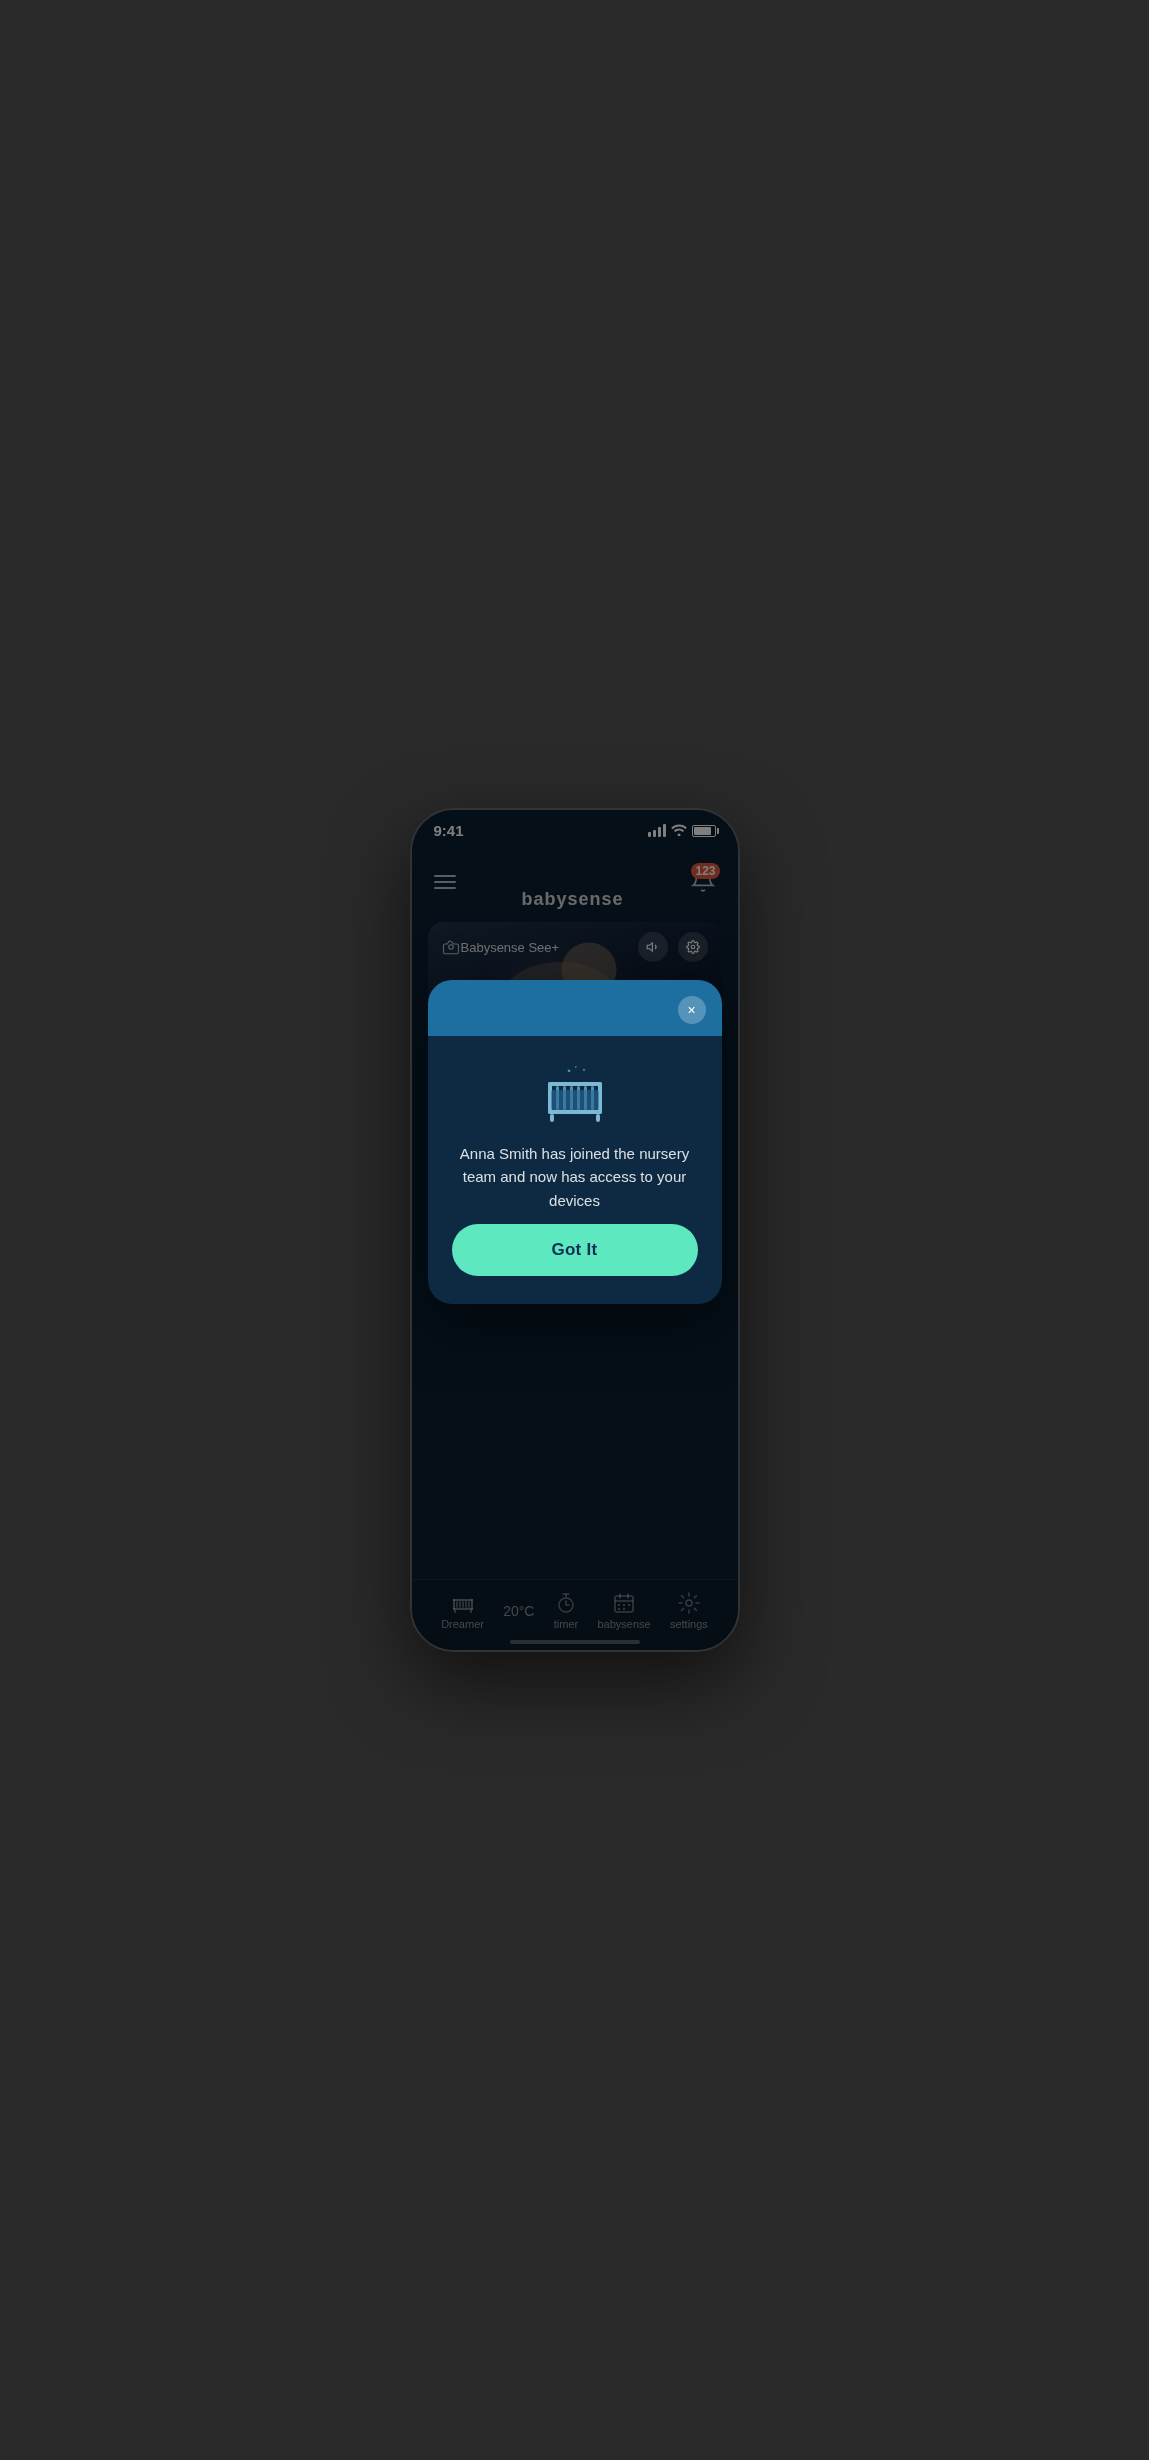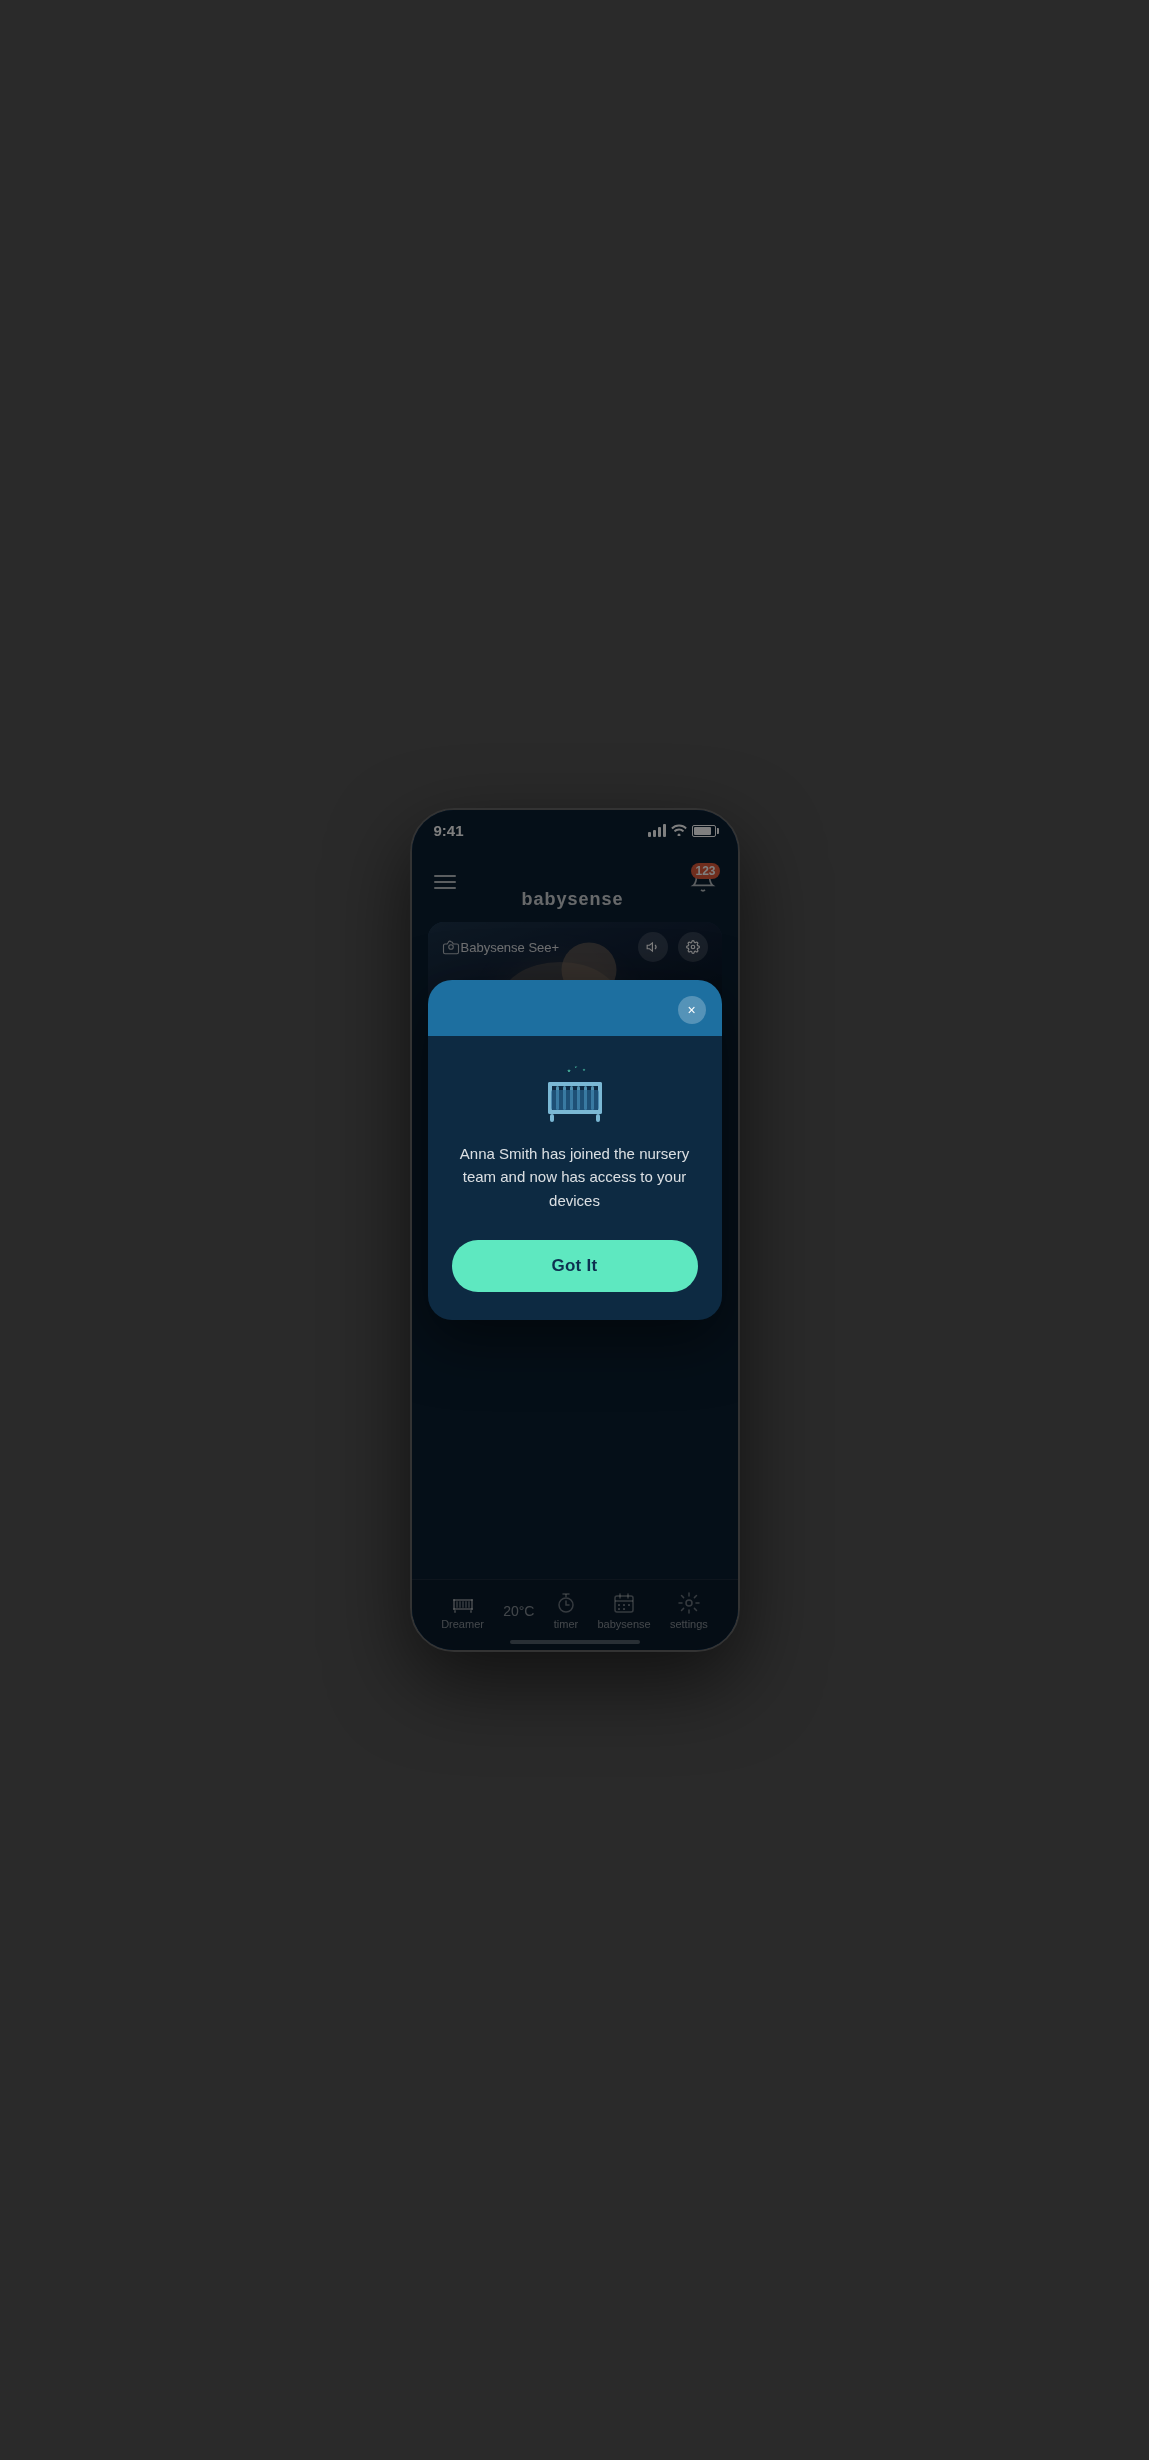--- a/index.html
+++ b/index.html
@@ -308,21 +308,21 @@
     
     .crib-svg {
       width: 70px;
       height: 60px;
     }
 
     .modal-message {
       color: rgba(255,255,255,0.85);
       font-size: 15px;
       line-height: 1.55;
-      margin-bottom: 28px;
+      margin-bottom: 12px;
     }
 
     .got-it-button {
       background: #5ee8c0;
       border: none;
       border-radius: 30px;
       padding: 16px 0;
       width: 100%;
       color: #0d3050;
       font-size: 17px;

